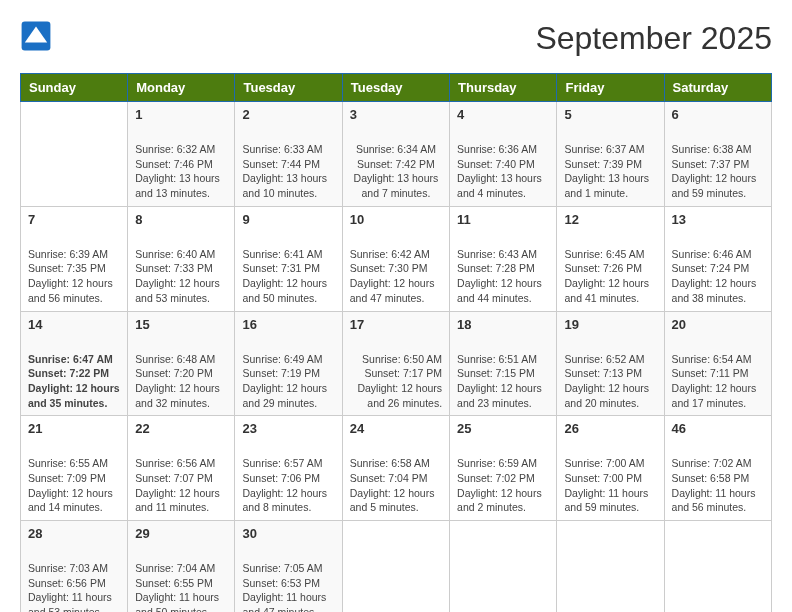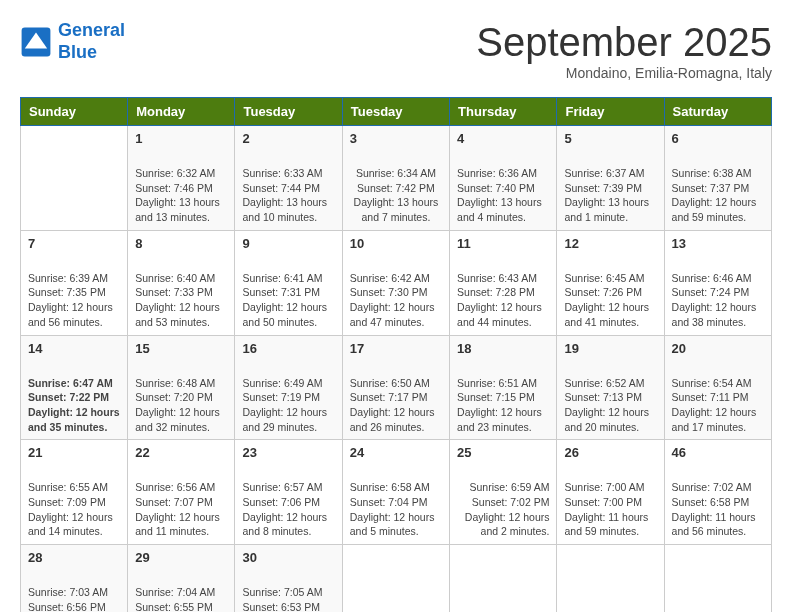--- a/index.html
+++ b/index.html
@@ -31,21 +31,21 @@
       color: #1a6fc4;
     }
     .logo-icon {
       width: 32px;
       height: 32px;
     }
     .title-block {
       text-align: right;
     }
     .month-title {
-      font-size: 40px;
+      font-size: 32px;
       color: #333;
       font-weight: normal;
     }
     .subtitle {
       font-size: 14px;
       color: #555;
     }
     .calendar {
       width: 100%;
       border-collapse: collapse;
@@ -94,28 +94,23 @@
   </style>
 </head>
 <body>
 
 <div class="header">
   <div class="logo">
     <svg class="logo-icon" viewBox="0 0 40 40">
       <rect x="2" y="2" width="36" height="36" rx="4" fill="#1a6fc4"></rect>
       <polygon points="20,8 34,28 6,28" fill="white"></polygon>
     </svg>
-    <div class="logo-text">
-      <div><span>General</span></div>
-      <div style="color:#1a6fc4;">Blue</div>
-    </div>
   </div>
   <div class="title-block">
     <div class="month-title">September 2025</div>
-    <div class="subtitle">Mondaino, Emilia-Romagna, Italy</div>
   </div>
 </div>
 
 <table class="calendar">
   <thead>
     <tr>
     <th>Sunday</th>
         <th>Monday</th>
         <th>Tuesday</th>
         <th>Tuesday</th>
@@ -222,21 +217,21 @@
 Daylight: 12 hours and 32 minutes.</div>
         </td>
         <td>
           <span class="day-num">16</span>
           <div class="cell-content" style="white-space: pre-line;">Sunrise: 6:49 AM
 Sunset: 7:19 PM
 Daylight: 12 hours and 29 minutes.</div>
         </td>
         <td>
           <span class="day-num">17</span>
-          <div class="cell-content" style="white-space: pre-line;">Sunrise: 6:50 AM
+          <div class="cell-content" style="white-space: pre-line; text-align: right;">Sunrise: 6:50 AM
 Sunset: 7:17 PM
 Daylight: 12 hours and 26 minutes.</div>
         </td>
         <td>
           <span class="day-num">18</span>
           <div class="cell-content" style="white-space: pre-line;">Sunrise: 6:51 AM
 Sunset: 7:15 PM
 Daylight: 12 hours and 23 minutes.</div>
         </td>
         <td>
@@ -272,21 +267,21 @@
 Daylight: 12 hours and 8 minutes.</div>
         </td>
         <td>
           <span class="day-num">24</span>
           <div class="cell-content" style="white-space: pre-line;">Sunrise: 6:58 AM
 Sunset: 7:04 PM
 Daylight: 12 hours and 5 minutes.</div>
         </td>
         <td>
           <span class="day-num">25</span>
-          <div class="cell-content" style="white-space: pre-line; text-align: right;">Sunrise: 6:59 AM
+          <div class="cell-content" style="white-space: pre-line;">Sunrise: 6:59 AM
 Sunset: 7:02 PM
 Daylight: 12 hours and 2 minutes.</div>
         </td>
         <td>
           <span class="day-num">26</span>
           <div class="cell-content" style="white-space: pre-line;">Sunrise: 7:00 AM
 Sunset: 7:00 PM
 Daylight: 11 hours and 59 minutes.</div>
         </td>
         <td>

